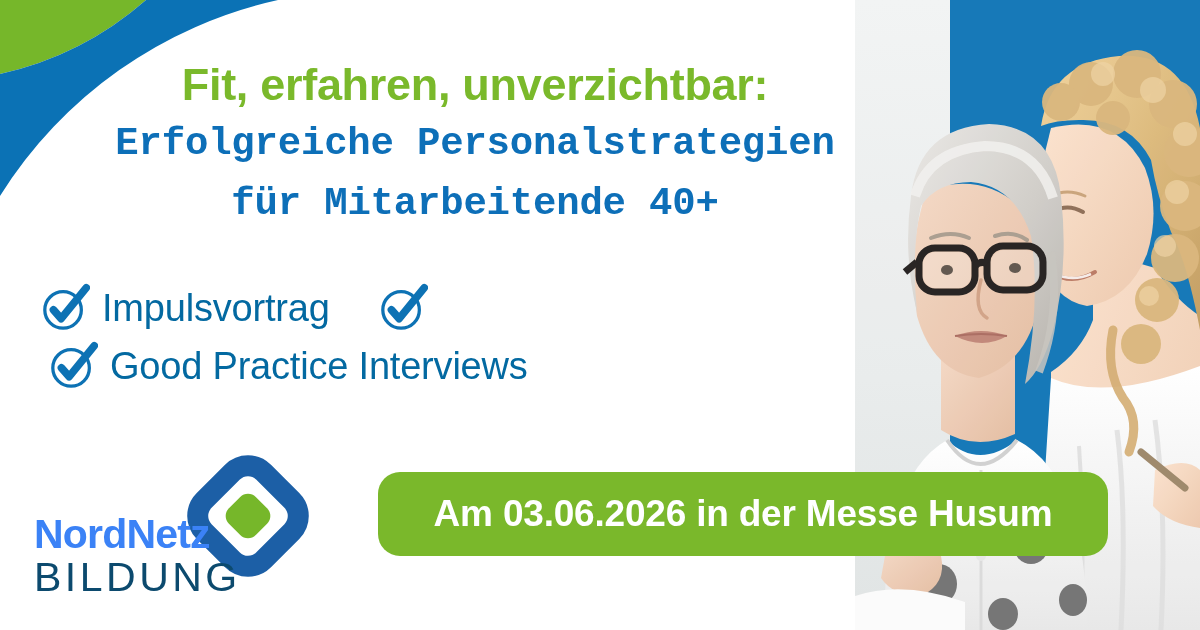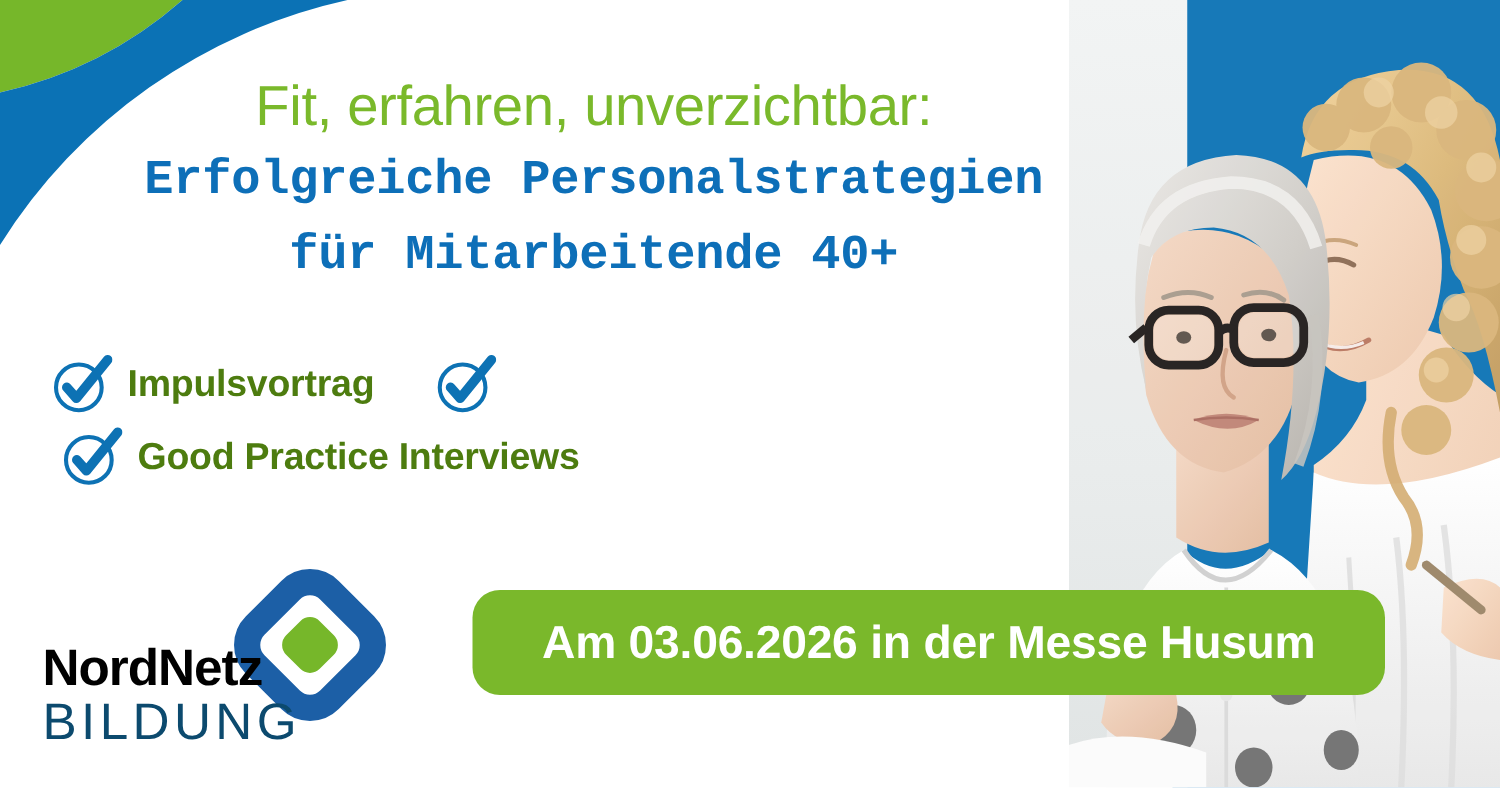--- a/index.html
+++ b/index.html
@@ -52,21 +52,21 @@
   
   .headline-block {
     position: absolute;
     left: 60px;
     top: 58px;
     width: 830px;
     text-align: center;
   }
   .headline-main {
     font-size: 45px;
-    font-weight: 400;
+    font-weight: 700;
     color: #7AB92B;
     line-height: 1.18;
     letter-spacing: -0.3px;
     white-space: nowrap;
   }
   .headline-sub {
     font-size: 39px;
     font-weight: 700;
     color: #0D6FB8;
     line-height: 1.33;
@@ -97,23 +97,23 @@
     align-items: center;
     gap: 12px;
   }
   .check-icon {
     flex: 0 0 auto;
     width: 50px;
     height: 50px;
     display: block;
   }
   .bullet-label {
-    font-size: 30px;
-    font-weight: 700;
-    color: #4d7c0f;
+    font-size: 38px;
+    font-weight: 400;
+    color: #0369a1;
     letter-spacing: -0.2px;
     white-space: nowrap;
     line-height: 1;
   }
   .bullet-gap { width: 20px; }
 
   
   .logo {
     position: absolute;
     left: 34px;
@@ -130,21 +130,21 @@
   }
   .logo-wordmark {
     position: absolute;
     left: 0px;
     top: 62px;
     line-height: 1;
   }
   .logo-word-top {
     font-size: 41px;
     font-weight: 700;
-    color: #000000;
+    color: #3b82f6;
     letter-spacing: -0.8px;
     display: block;
   }
   .logo-word-bottom {
     font-size: 41px;
     font-weight: 400;
     color: #0c4a6e;
     letter-spacing: 3.5px;
     display: block;
     margin-top: 2px;

